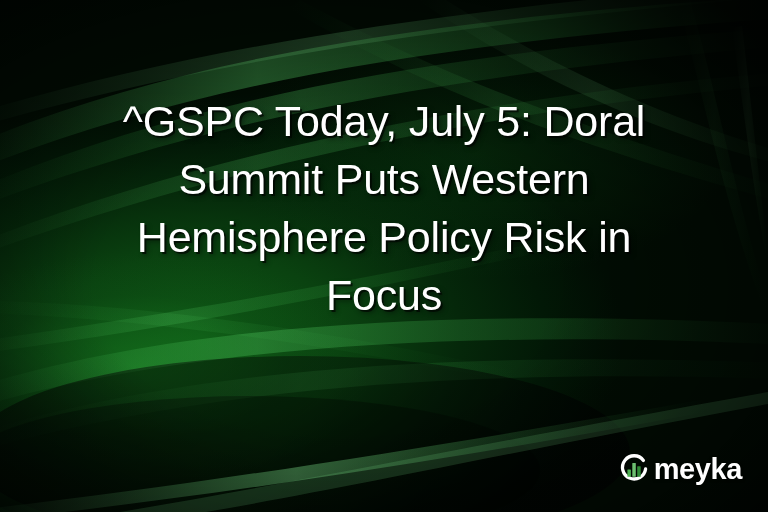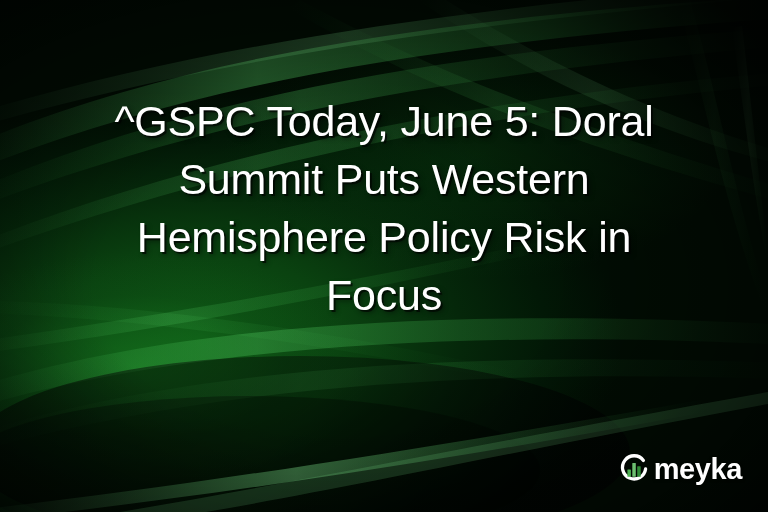--- a/index.html
+++ b/index.html
@@ -140,21 +140,21 @@
       <path d="M 120 512 C 300 482, 500 440, 768 392 L 768 404 C 510 452, 320 494, 170 518 Z" fill="#8bf79a" opacity="0.18"></path>
 
       <path d="M 690 0 C 716 90, 736 200, 768 300 L 768 320 C 726 212, 704 98, 678 2 Z" fill="url(#gwB)" opacity="0.25"></path>
       <path d="M 742 26 C 752 110, 760 190, 768 250 L 768 266 C 754 196, 744 112, 732 28 Z" fill="url(#gwC)" opacity="0.18"></path>
     </svg>
   </div>
 
   <div class="bg-vignette"></div>
 
   <div class="headline-wrap">
-    <h1 class="headline">^GSPC Today, June 5: Doral
+    <h1 class="headline">^GSPC Today, July 5: Doral
 Summit Puts Western
 Hemisphere Policy Risk in
 Focus</h1>
   </div>
 
   <div class="logo">
     <span class="logo-mark">
       <svg viewBox="0 0 34 34" xmlns="http://www.w3.org/2000/svg">
 
         <path d="M 26.4 8.4 A 11.6 11.6 0 1 0 28.6 17" fill="none" stroke="#ffffff" stroke-width="3.3" stroke-linecap="round"></path>

